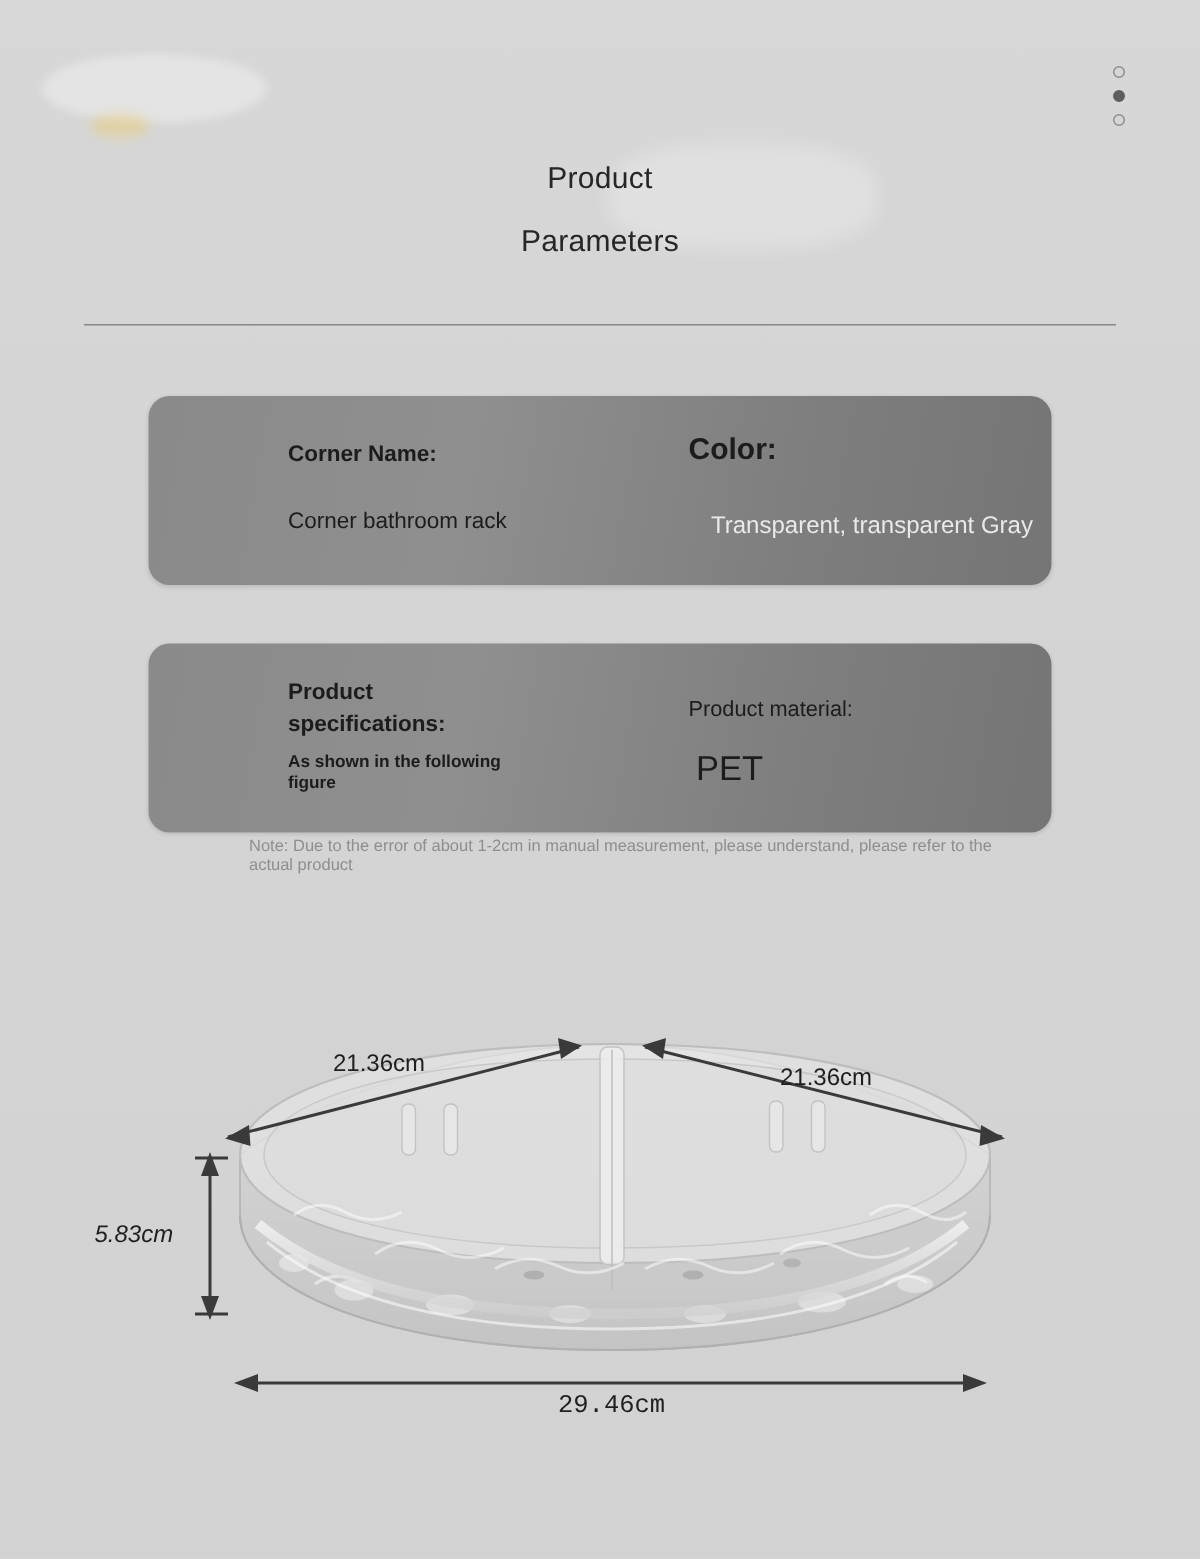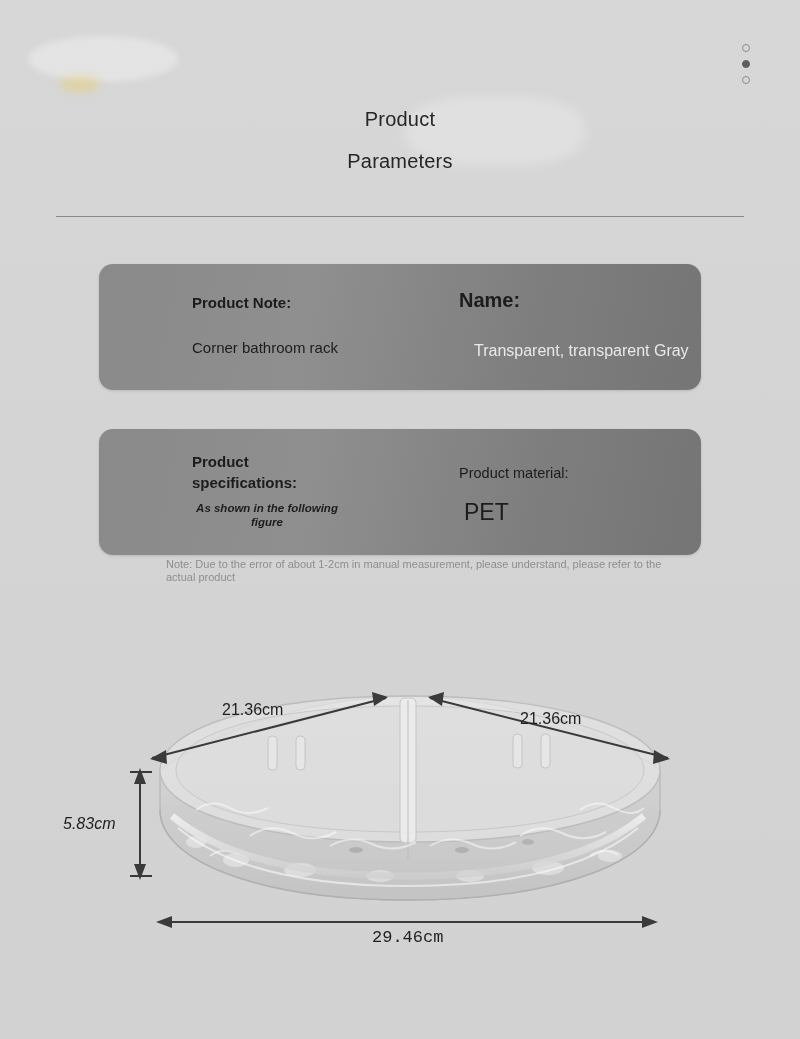--- a/index.html
+++ b/index.html
@@ -117,21 +117,20 @@
   .col-right { left: 360px; width: 235px; }
 
   .lbl {
     position: absolute;
     font-weight: bold;
     color: #1c1c1c;
   }
   .val {
     position: absolute;
     color: #1c1c1c;
-    text-align: center;
   }
 
   
   .c1-lbl {
     top: 28px; left: 0;
     font-size: 15px;
     line-height: 22px;
     width: 150px;
   }
   .c1-val {
@@ -156,21 +155,20 @@
     font-size: 15px;
     line-height: 21px;
     width: 160px;
   }
   .c2-val {
     top: 72px; left: 0;
     font-size: 11.5px;
     line-height: 14px;
     font-weight: bold;
     width: 150px;
-    font-style: italic;
   }
   
   .c2r-lbl {
     top: 36px; left: 0;
     font-size: 14.5px;
     font-weight: normal;
   }
   .c2r-val {
     top: 70px; left: 5px;
     font-size: 23px;
@@ -225,25 +223,25 @@
 
   <div class="heading">
     <span>Product</span>
     <span class="line2">Parameters</span>
   </div>
 
   <div class="rule"></div>
 
   <div class="card card-1">
     <div class="card-col col-left">
-      <div class="lbl c1-lbl">Product Note:</div>
+      <div class="lbl c1-lbl">Corner Name:</div>
       <div class="val c1-val">Corner bathroom rack</div>
     </div>
     <div class="card-col col-right">
-      <div class="lbl c1r-lbl">Name:</div>
+      <div class="lbl c1r-lbl">Color:</div>
       <div class="val c1r-val">Transparent, transparent Gray</div>
     </div>
   </div>
 
   <div class="card card-2">
     <div class="card-col col-left">
       <div class="lbl c2-lbl">Product specifications:</div>
       <div class="val c2-val">As shown in the following figure</div>
     </div>
     <div class="card-col col-right">

